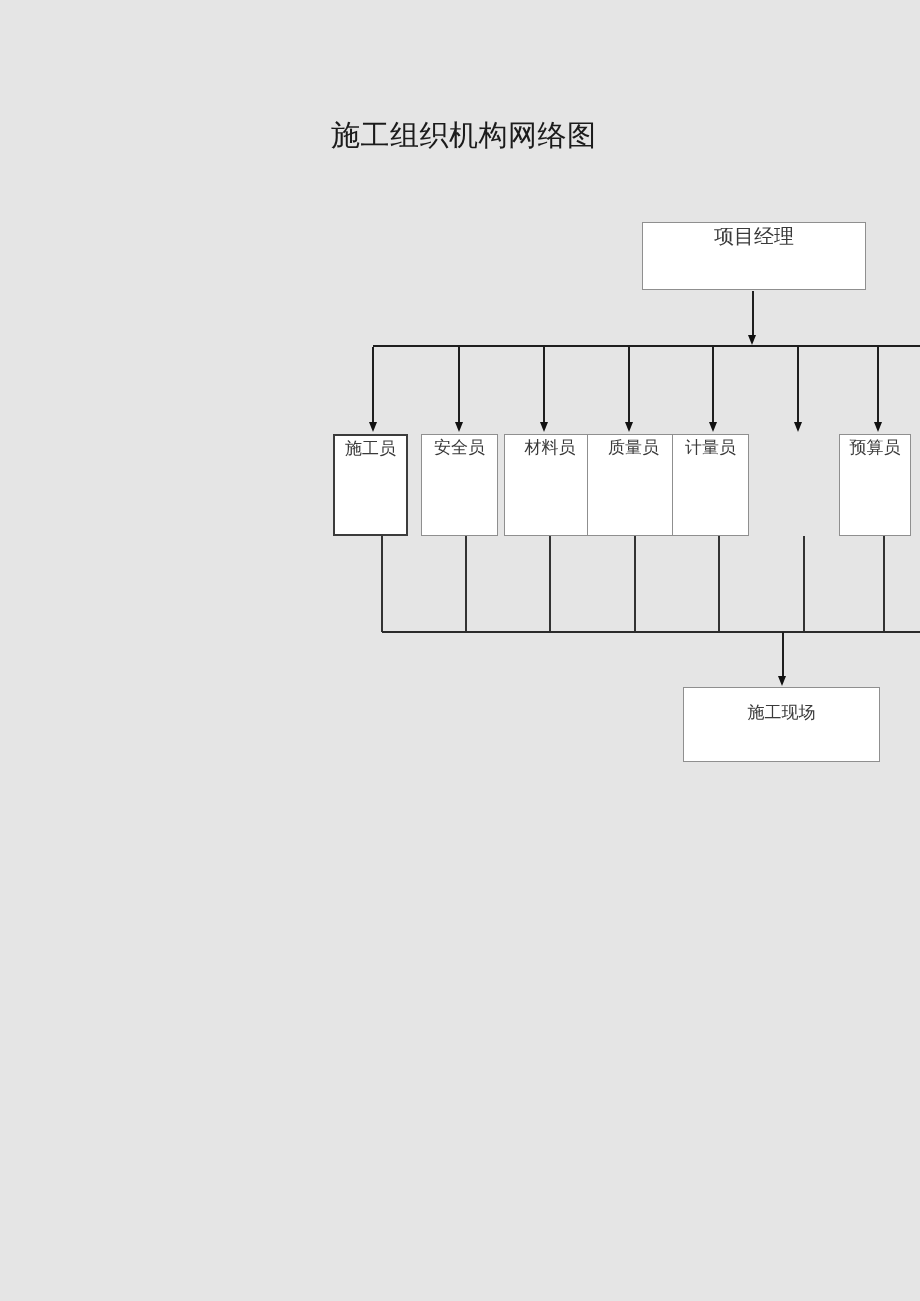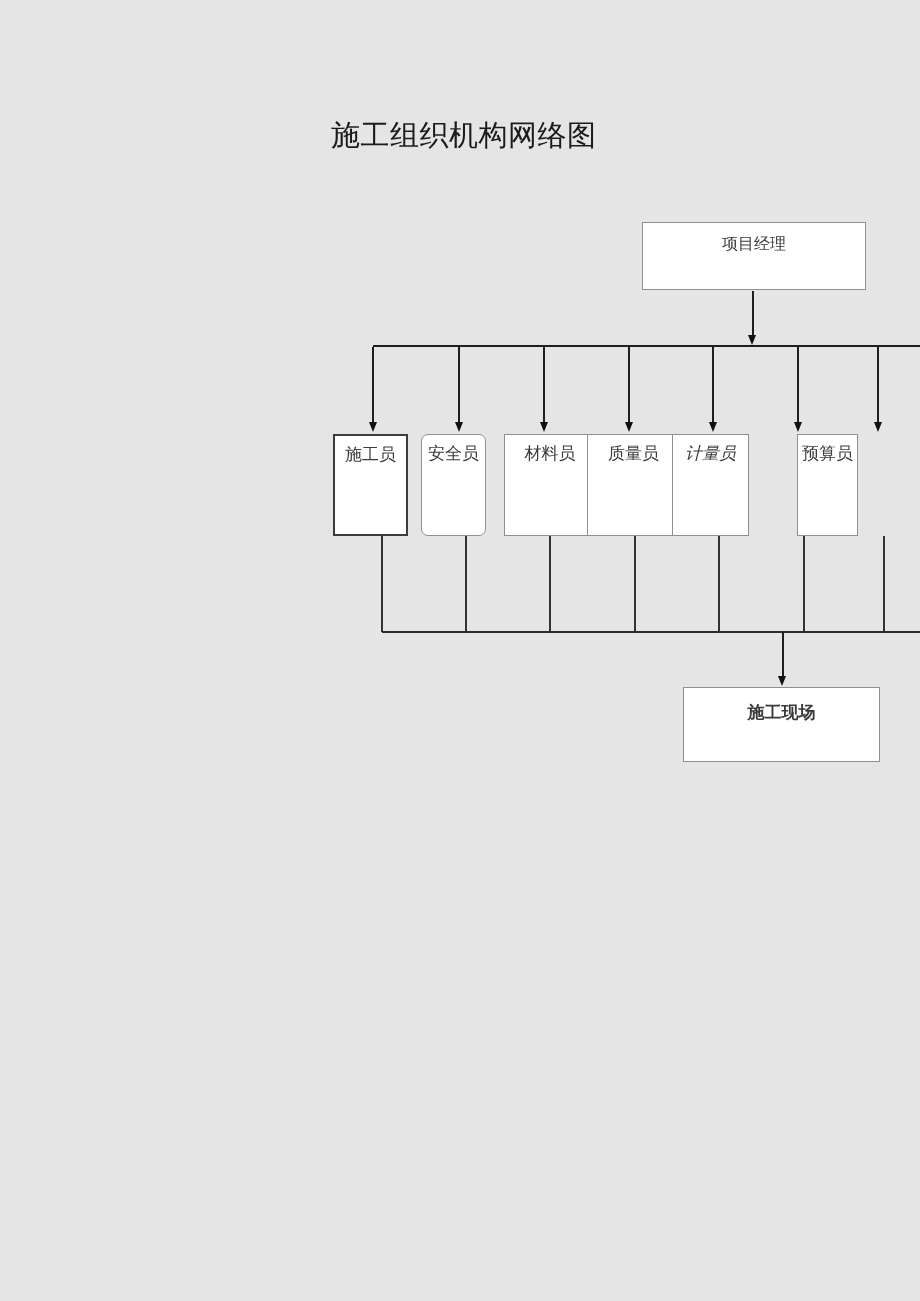--- a/index.html
+++ b/index.html
@@ -34,40 +34,39 @@
     border: 1.5px solid #8f8f8f;
     color: #3a3a3a;
     text-align: center;
     font-size: 17px;
     line-height: 1;
     white-space: nowrap;
   }
   .node-root {
     left: 642px; top: 222px;
     width: 224px; height: 68px;
-    padding-top: 13px;
-    font-size: 16px;
+    padding-top: 3px;
+    font-size: 20px;
   }
   .node-row {
     top: 434px;
     height: 102px;
-    padding-top: 10px;
+    padding-top: 4px;
   }
   .node-row.n1 { left: 333px; width: 75px; border: 2px solid #3c3c3c; }
-  .node-row.n2 { left: 421px; width: 65px; border-radius: 7px; }
+  .node-row.n2 { left: 421px; width: 77px; }
   .node-row.n3 { left: 504px; width: 92px; }
   .node-row.n4 { left: 587px; width: 93px; }
-  .node-row.n5 { left: 672px; width: 77px; font-style: italic; }
+  .node-row.n5 { left: 672px; width: 77px; }
   .node-row.n6 { left: 755px; width: 77px; }
-  .node-row.n7 { left: 797px; width: 61px; }
+  .node-row.n7 { left: 839px; width: 72px; }
   .node-bottom {
     left: 683px; top: 687px;
     width: 197px; height: 75px;
     padding-top: 16px;
-    font-weight: bold;
   }
   .hline {
     position: absolute;
     height: 2px;
     background: #1f1f1f;
   }
   .hline.bus-top { left: 373px; top: 345px; width: 547px; }
   .hline.bus-bottom { left: 382px; top: 631px; width: 538px; height: 1.5px; background: #2b2b2b; }
   .vshaft {
     position: absolute;

